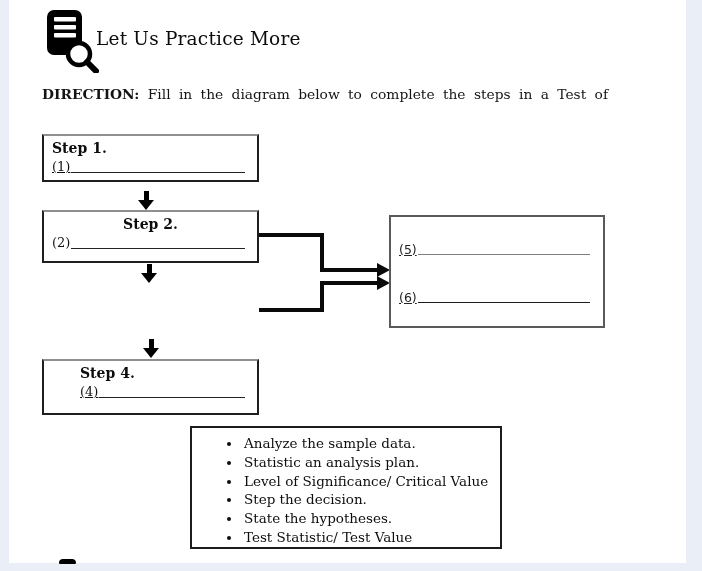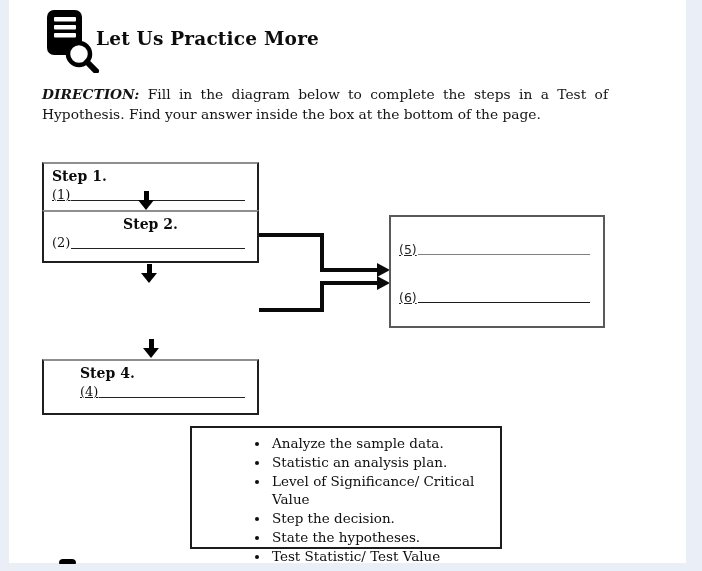--- a/index.html
+++ b/index.html
@@ -6,34 +6,34 @@
   html,body { background:#dfe4f0; }
   .screen {
     position:relative; width:702px; height:571px; overflow:hidden;
     background:#eaeef7; color:#111;
     font-family:"DejaVu Serif","Liberation Serif",serif;
   }
   .page { position:absolute; left:9px; top:0; width:677px; height:563px; background:#ffffff; }
 
   
   .header-icon { position:absolute; left:45px; top:9px; width:54px; height:64px; }
-  .page-title { position:absolute; left:96px; top:28px; font-size:18.5px; font-weight:bold; letter-spacing:.2px; color:#0c0c0c; }
+  .page-title { position:absolute; left:96px; top:28px; font-size:18.5px; font-weight:normal; letter-spacing:.2px; color:#0c0c0c; }
 
   
   .direction { position:absolute; left:42px; top:85px; width:566px; font-size:13.8px; line-height:19.5px; color:#141414; }
   .dir-line1 { text-align:justify; text-align-last:justify; white-space:normal; }
-  .dir-label { font-weight:bold;font-style:italic; }
+  .dir-label { font-weight:bold; }
 
   
   .step-box {
     position:absolute; left:42px; width:217px; background:#fff;
     border:2px solid #1f1f1f; border-top-color:#8f8f8f;
     padding:4px 8px 0 8px;
   }
-  #step1 { top:134px; height:56px;margin-top:28px; }
+  #step1 { top:134px; height:48px; }
   #step2 { top:210px; height:53px;text-align:center; }
   #step3 { top:284px; height:54px; }
   #step4 { top:359px; height:56px;padding-left:36px; }
   .step-title { font-weight:bold; font-size:14px; line-height:17px; color:#0c0c0c; }
   .blank-row { display:flex; align-items:flex-end; height:18px; margin-right:4px; }
   .blank-label { font-size:13px; line-height:16px; text-decoration:underline; }
   .blank-label.plain { text-decoration:none; }
   .blank-line { flex:1; border-bottom:1.3px solid #222; margin:0 0 2px 1px; }
 
   
@@ -61,21 +61,21 @@
   .side-row { position:absolute; left:8px; right:13px; display:flex; align-items:flex-end; height:18px;
               font-family:"DejaVu Sans","Liberation Sans",sans-serif; font-size:12.5px; color:#222; }
   #side5 { top:22px; } #side6 { top:70px; }
   .side-label { text-decoration:underline; }
   .side-line { flex:1; margin:0 0 2px 1px; }
   #side5 .side-line { border-bottom:1.4px solid #7f7f7f; }
   #side6 .side-line { border-bottom:1.6px solid #1c1c1c; }
 
   
   .answers-box { position:absolute; left:190px; top:426px; width:312px; height:123px; background:#fff; border:2px solid #1c1c1c; }
-  .answers-box ul { margin:6px 0 0 0; padding-left:78px; list-style:disc; }
+  .answers-box ul { margin:6px 0 0 0; padding-left:50px; list-style:disc; }
   .answers-box li { font-size:13.5px; line-height:18.8px; color:#0e0e0e; padding-left:2px; }
 
   
   .peek-icon { position:absolute; left:59px; top:559px; width:17px; height:5px; background:#000; border-radius:9px 9px 2px 2px; }
 </style>
 </head>
 <body>
 
 <div class="screen">
   <div class="page"></div>
@@ -85,21 +85,20 @@
     <rect x="9" y="8" width="22" height="4.5" rx="1" fill="#fff"></rect>
     <rect x="9" y="16" width="22" height="4.5" rx="1" fill="#fff"></rect>
     <rect x="9" y="24" width="22" height="4.5" rx="1" fill="#fff"></rect>
     <circle cx="34" cy="45" r="11" fill="#fff" stroke="#000" stroke-width="4.5"></circle>
     <line x1="42" y1="53" x2="51" y2="62" stroke="#000" stroke-width="6" stroke-linecap="round"></line>
   </svg>
   <div class="page-title">Let Us Practice More</div>
 
   <div class="direction">
     <div class="dir-line1"><span class="dir-label">DIRECTION:</span> <span>Fill in the diagram below to complete the steps in a Test of</span></div>
-    <div class="dir-line2">Hypothesis. Find your answer inside the box at the bottom of the page.</div>
   </div>
 
   <div class="step-box" id="step1">
     <div class="step-title">Step 1.</div>
     <div class="blank-row">
       <span class="blank-label">(1)</span>
       <span class="blank-line"></span>
     </div>
   </div>
 

